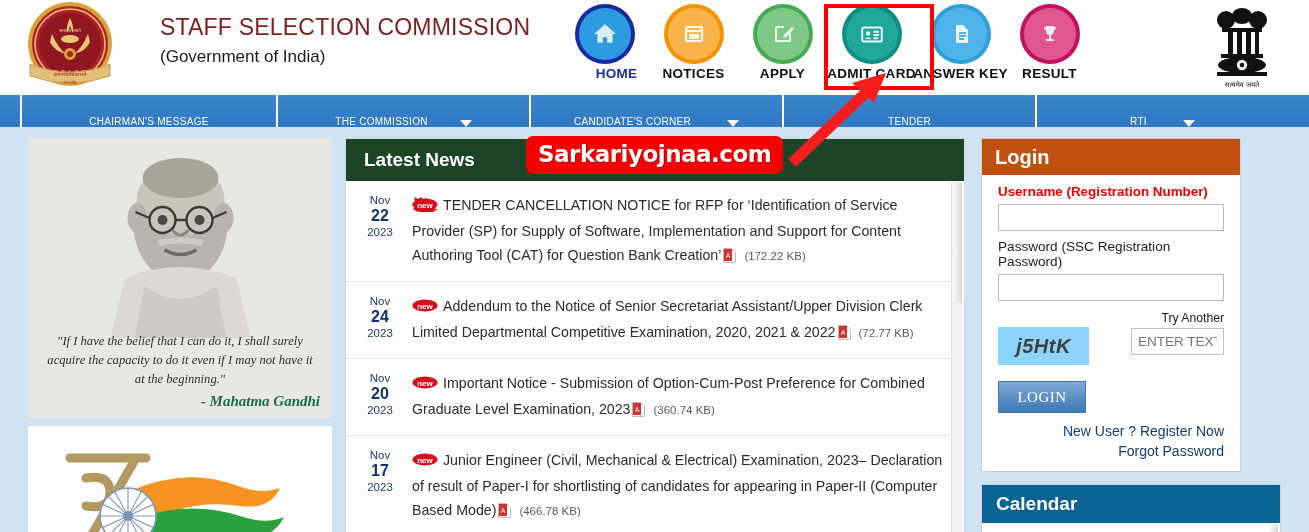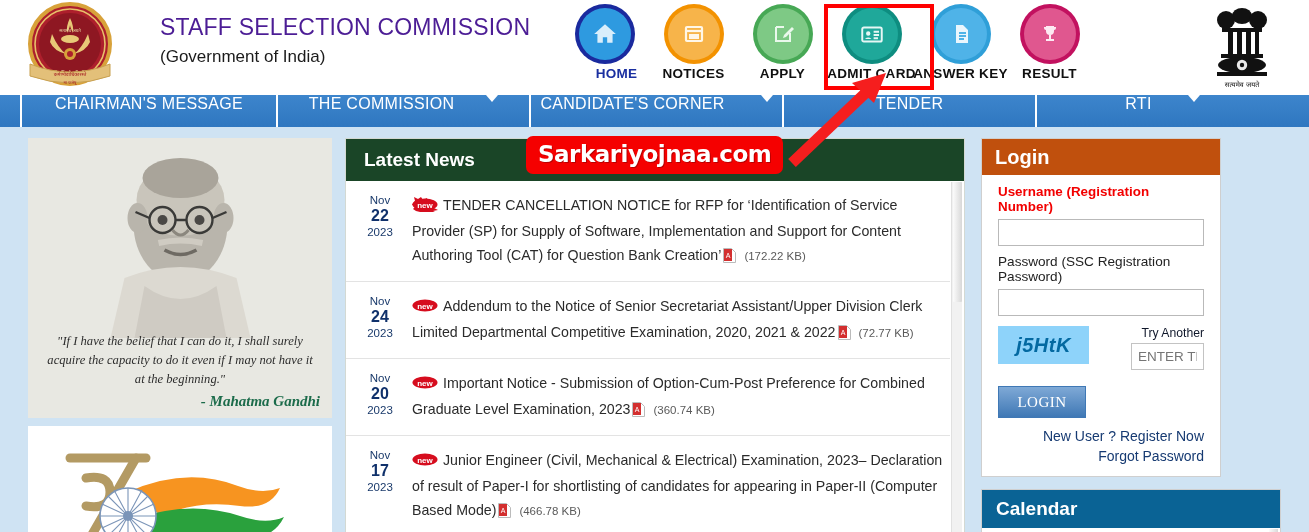--- a/index.html
+++ b/index.html
@@ -15,21 +15,21 @@
   .header {
     position: absolute; left: 0; top: 0; width: 1309px; height: 95px;
     background: #ffffff;
     display: flex; align-items: center;
   }
   .ssc-logo {
     position: absolute; left: 24px; top: 2px; width: 92px; height: 90px;
   }
   .brand { position: absolute; left: 160px; top: 14px; }
   .brand-title {
-    font-size: 23px; color: #4c1d95; letter-spacing: .2px; font-weight: 400;
+    font-size: 23px; color: #7f1d1d; letter-spacing: .2px; font-weight: 400;
     white-space: nowrap;
   }
   .brand-sub { font-size: 17px; color: #1b1b1b; margin-top: 6px; }
 
   .icon-nav {
     position: absolute; left: 560px; top: 2px; height: 92px;
     display: flex; align-items: flex-start; gap: 0;
   }
   .icon-item {
     width: 89px; display: flex; flex-direction: column; align-items: center;
@@ -58,22 +58,22 @@
     z-index: 7; pointer-events: none;
   }
 
   
   .navbar {
     position: absolute; left: 0; top: 95px; width: 1309px; height: 32px;
     background: linear-gradient(#3d85cc, #2f77c0);
     display: flex; align-items: stretch;
   }
   .nav-item {
-    display: flex; align-items: flex-start; justify-content: center;
-    color: #ffffff; font-size: 16px; letter-spacing: .3px;
+    display: flex; align-items: flex-end; justify-content: center;
+    color: #ffffff; font-size: 10px; letter-spacing: .3px;
     border-left: 2px solid #ffffff; position: relative; cursor: pointer;
     gap: 36px;
   }
   .nav-item:first-child { border-left: 2px solid #ffffff; }
   .nav-w1 { width: 256px; margin-left: 20px; }
   .nav-w2 { width: 253px; gap: 32px; }
   .nav-w3 { width: 253px; }
   .nav-w4 { width: 253px; }
   .nav-w5 { width: 253px; }
   .caret {
@@ -156,21 +156,21 @@
     background: #f1f1f1; border-left: 1px solid #e0e0e0;
   }
   .news-thumb {
     position: absolute; left: 1px; top: 0px; width: 9px; height: 120px;
     background: linear-gradient(90deg,#fbfbfb,#d8d8d8); border-radius: 1px;
   }
 
   
   .right-col { position: absolute; left: 981px; top: 138px; width: 300px; }
   .login-card {
-    width: 240px; background: #ffffff; border: 1px solid #cfcfcf;
+    width: 260px; background: #ffffff; border: 1px solid #cfcfcf;
     padding-bottom: 12px;
   }
   .login-head {
     height: 36px; background: #c0500d; display: flex; align-items: center;
   }
   .login-head-title {
     color: #ffffff; font-size: 20px; font-weight: bold; margin-left: 13px;
   }
   .login-body { padding: 4px 16px 0 16px; }
   .lbl-user {
@@ -179,22 +179,23 @@
   .lbl-pass { color: #222; font-size: 13.6px; margin-top: 8px; }
   .txt-input {
     width: 100%; height: 27px; border: 1px solid #b9b9b9; background: #fff;
     margin-top: 5px; font-size: 13px; padding: 0 6px;
     font-family: "Liberation Sans", sans-serif;
   }
   .cap-row { display: flex; margin-top: 10px; align-items: flex-start; }
   .captcha {
     width: 91px; height: 38px; background: #8ed3fa;
     display: flex; align-items: center; justify-content: center;
-    color: #0369a1; font-style: italic; font-weight: bold; font-size: 20px;
+    color: #404040; font-style: italic; font-weight: bold; font-size: 20px;
     letter-spacing: .5px;
+    margin-top: 16px;
   }
   .cap-right { flex: 1; margin-left: 42px; }
   .try-another {
     text-align: right; color: #0f172a; font-size: 12.2px; margin-bottom: 3px;
   }
   .cap-input {
     width: 100%; height: 27px; border: 1px solid #c3c3c3; background: #fff;
     font-size: 13.5px; padding: 0 6px; color: #9b9b9b;
     font-family: "Liberation Sans", sans-serif;
   }

